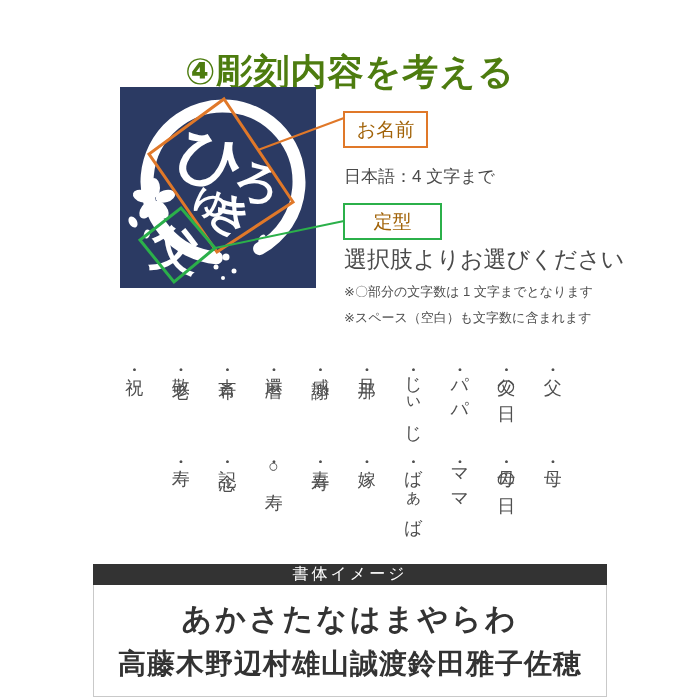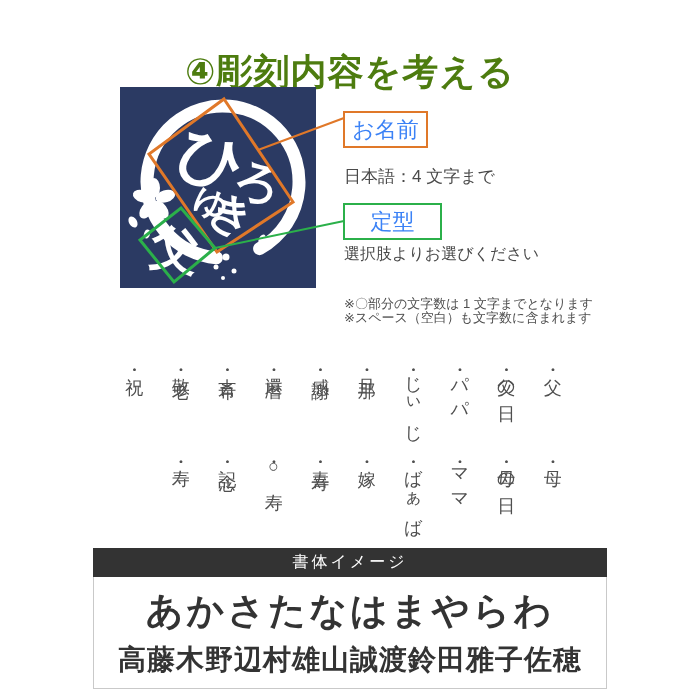--- a/index.html
+++ b/index.html
@@ -10,51 +10,51 @@
   }
   .title{
     position:absolute;top:17px;left:0;width:700px;text-align:center;
     font-size:36px;font-weight:700;color:#4d7c0f;letter-spacing:1px;margin-top:31px;
   }
   .illustration{position:absolute;top:87px;left:0;width:700px;height:255px;}
   .emblem-svg{position:absolute;left:120px;top:0;}
   .leader-svg{position:absolute;left:0;top:0;pointer-events:none;}
   .label-box{
     position:absolute;background:#fff;display:flex;align-items:center;justify-content:center;
-    font-size:22px;color:#3b82f6;box-sizing:border-box;z-index:3;
+    font-size:19px;color:#a16207;box-sizing:border-box;z-index:3;
   }
   .label-name{left:343px;top:24px;width:85px;height:37px;border:2px solid #e07829;}
   .label-fixed{left:343px;top:116px;width:99px;height:37px;border:2px solid #2bb04a;}
   .caption{position:absolute;left:344px;color:#4a4a4a;white-space:nowrap;}
   .caption-name{top:66px;font-size:17px;margin-top:12px;}
-  .caption-fixed{top:157px;font-size:16px;}
+  .caption-fixed{top:157px;font-size:23px;}
   .note{position:absolute;left:344px;font-size:13px;color:#4f4f4f;white-space:nowrap;}
-  .note-1{top:196px;margin-top:12px;}
+  .note-1{top:196px;}
   .note-2{top:222px;}
   .options{position:absolute;top:360px;left:0;width:700px;height:185px;}
   .opt-row{position:absolute;left:111px;display:flex;}
   .opt-row-1{top:0;}
   .opt-row-2{top:92px;}
   .opt-col{width:46.5px;display:flex;justify-content:center;}
   .opt-item{
     writing-mode:vertical-rl;text-orientation:upright;
     font-size:18px;letter-spacing:4px;line-height:1;color:#4f4f4f;
   }
   .sample{position:absolute;top:548px;left:93px;width:514px;}
   .sample-bar{
-    height:29px;background:#333333;color:#fff;display:flex;align-items:center;justify-content:center;
-    font-size:16px;letter-spacing:3px;
+    height:21px;background:#333333;color:#fff;display:flex;align-items:center;justify-content:center;
+    font-size:16px;letter-spacing:3px;margin-top:16px;
   }
   .sample-box{
     box-sizing:border-box;border:1px solid #c9c9c9;border-top:none;background:#fff;
     height:112px;display:flex;flex-direction:column;align-items:center;justify-content:center;gap:5px;
   }
   .sample-line-1{
     font-family:"DejaVu Serif","Liberation Serif",serif;
-    font-weight:700;font-size:37px;letter-spacing:3px;color:#333;white-space:nowrap;
+    font-weight:700;font-size:30px;letter-spacing:3px;color:#333;white-space:nowrap;
   }
   .sample-line-2{
     font-family:"DejaVu Serif","Liberation Serif",serif;
     font-weight:700;font-size:28px;letter-spacing:1px;color:#333;white-space:nowrap;text-align:center;
   }
   .emblem-char{font-family:"DejaVu Sans",sans-serif;font-weight:700;}
 </style>
 </head>
 <body>
 

